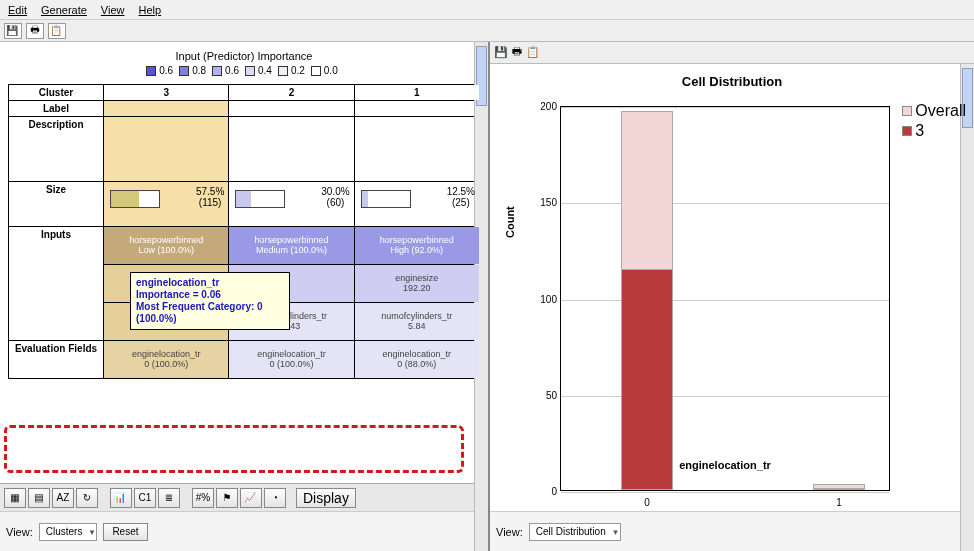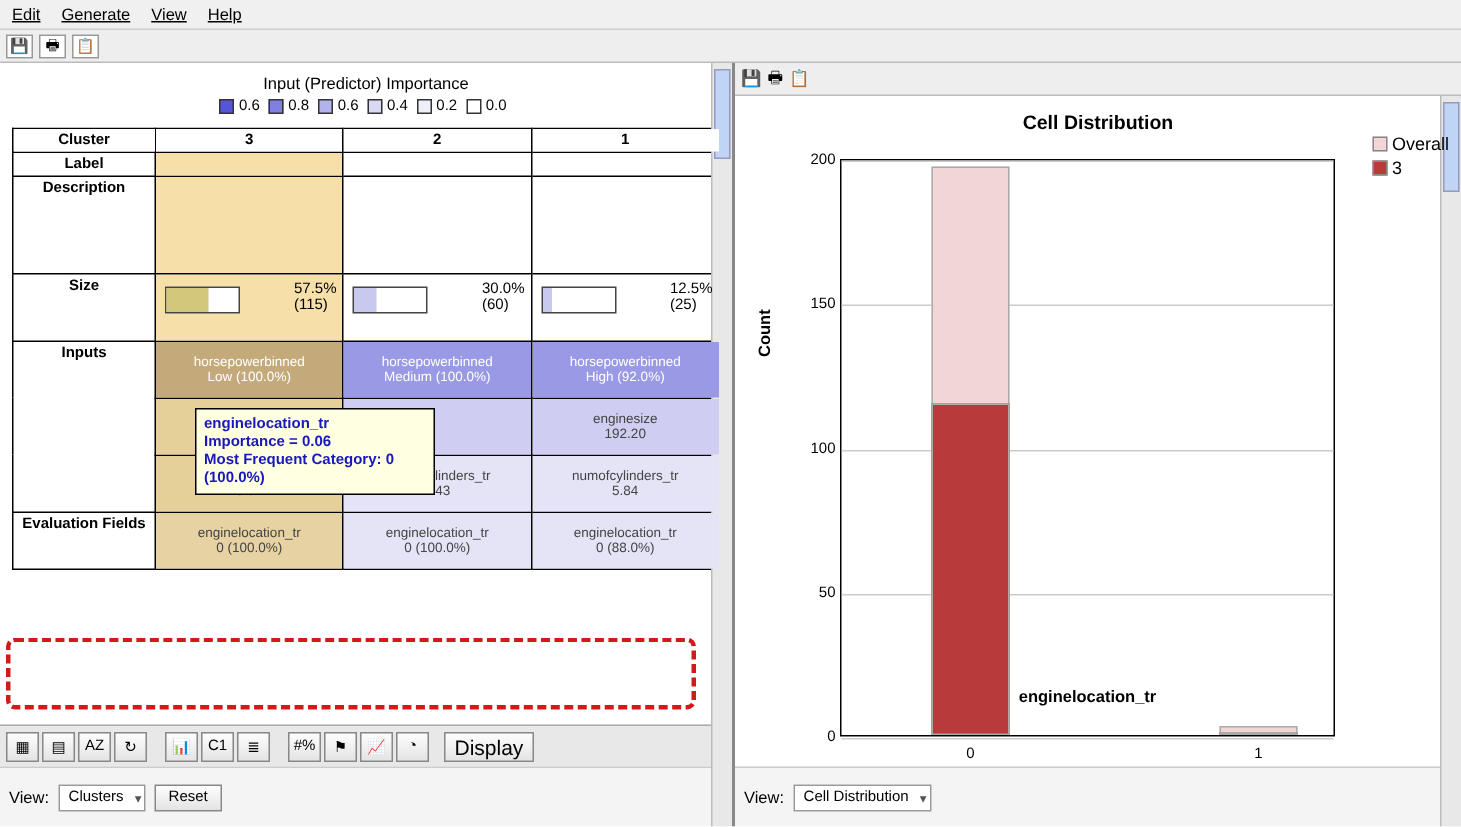--- a/index.html
+++ b/index.html
@@ -24,21 +24,21 @@
   table.cluster { border-collapse: collapse; width: 100%; font-size: 10px; }
   table.cluster th, table.cluster td { border: 1px solid #000; text-align: center; vertical-align: middle; padding: 2px 3px; position: relative; }
   table.cluster th { background: #fff; font-weight: bold; }
   .rowlabel { text-align: left; font-weight: bold; width: 95px; vertical-align: top !important; }
   .colsel { background: #f6dfa8; }
   .desc-row td { height: 65px; }
   .size-row td { height: 45px; }
   .size-cell { position: relative; }
   .size-bar { position: absolute; top: 8px; left: 6px; width: 50px; height: 18px; border: 1px solid #444; background: #fff; }
   .size-bar .fill { height: 100%; background: #d3c87a; }
-  .size-text { position: absolute; right: 4px; top: 4px; font-size: 10px; text-align: left; }
+  .size-text { position: absolute; right: 4px; top: 4px; font-size: 10px; text-align: center; }
   .input-cell { height: 38px; font-size: 9px; color: #444; }
   .ic-lavender { background: #cfcdf1; }
   .ic-periwinkle { background: #9999e6; color: #fff; }
   .ic-brown3 { background: #c4a97a; color: #fff; }
   .ic-light { background: #e5e4f7; }
   .ic-sel3 { background: #e5d09a; }
   .ef-sel3 { background: #e7d2a3; }
 
   
   .tooltip { position: absolute; left: 130px; top: 230px; width: 160px; background: #ffffe1; border: 1px solid #000; padding: 4px 5px; font-size: 10px; color: #1818bb; font-weight: bold; z-index: 50; line-height: 1.2; }
@@ -63,21 +63,21 @@
   .chart-title { text-align: center; font-weight: bold; font-size: 13px; margin-bottom: 8px; }
   .plot { position: absolute; left: 70px; top: 42px; width: 330px; height: 385px; border: 1px solid #000; background: #fff; }
   .ylab { position: absolute; left: 14px; top: 50%; transform: rotate(-90deg) translate(50px,0); transform-origin: left top; font-size: 11px; font-weight: bold; }
   .xlab { position: absolute; left: 70px; width: 330px; bottom: 40px; text-align: center; font-size: 11px; font-weight: bold; }
   .ytick { position: absolute; right: 100%; width: 30px; text-align: right; font-size: 10px; padding-right: 4px; }
   .grid { position: absolute; left: 0; width: 100%; border-top: 1px solid #ccc; }
   .xtick { position: absolute; bottom: -18px; width: 40px; text-align: center; font-size: 10px; }
   .bar { position: absolute; bottom: 0; }
   .bar .overall { position: absolute; bottom: 0; left: 0; width: 100%; background: #f2d6d6; border: 1px solid #aaa; }
   .bar .series3 { position: absolute; bottom: 0; left: 0; width: 100%; background: #b83a3a; border: 1px solid #aaa; }
-  .chart-legend { position: absolute; right: 8px; top: 25px; font-size: 12px; }
+  .chart-legend { position: absolute; right: 8px; top: 38px; font-size: 16px; }
   .chart-legend .row { display: flex; align-items: center; gap: 3px; margin-bottom: 2px; }
   .chart-legend .sw { width: 10px; height: 10px; border: 1px solid #888; }
 
   .scrollbar-stub { position: absolute; right: 0; top: 0; bottom: 0; width: 14px; background: #e8e8e8; border-left: 1px solid #bbb; }
   .scrollbar-stub .thumb { position: absolute; left: 1px; right: 1px; top: 4px; height: 60px; background: #c0d4f5; border: 1px solid #99b; }
 </style>
 </head>
 <body>
 
 <div class="menubar">

